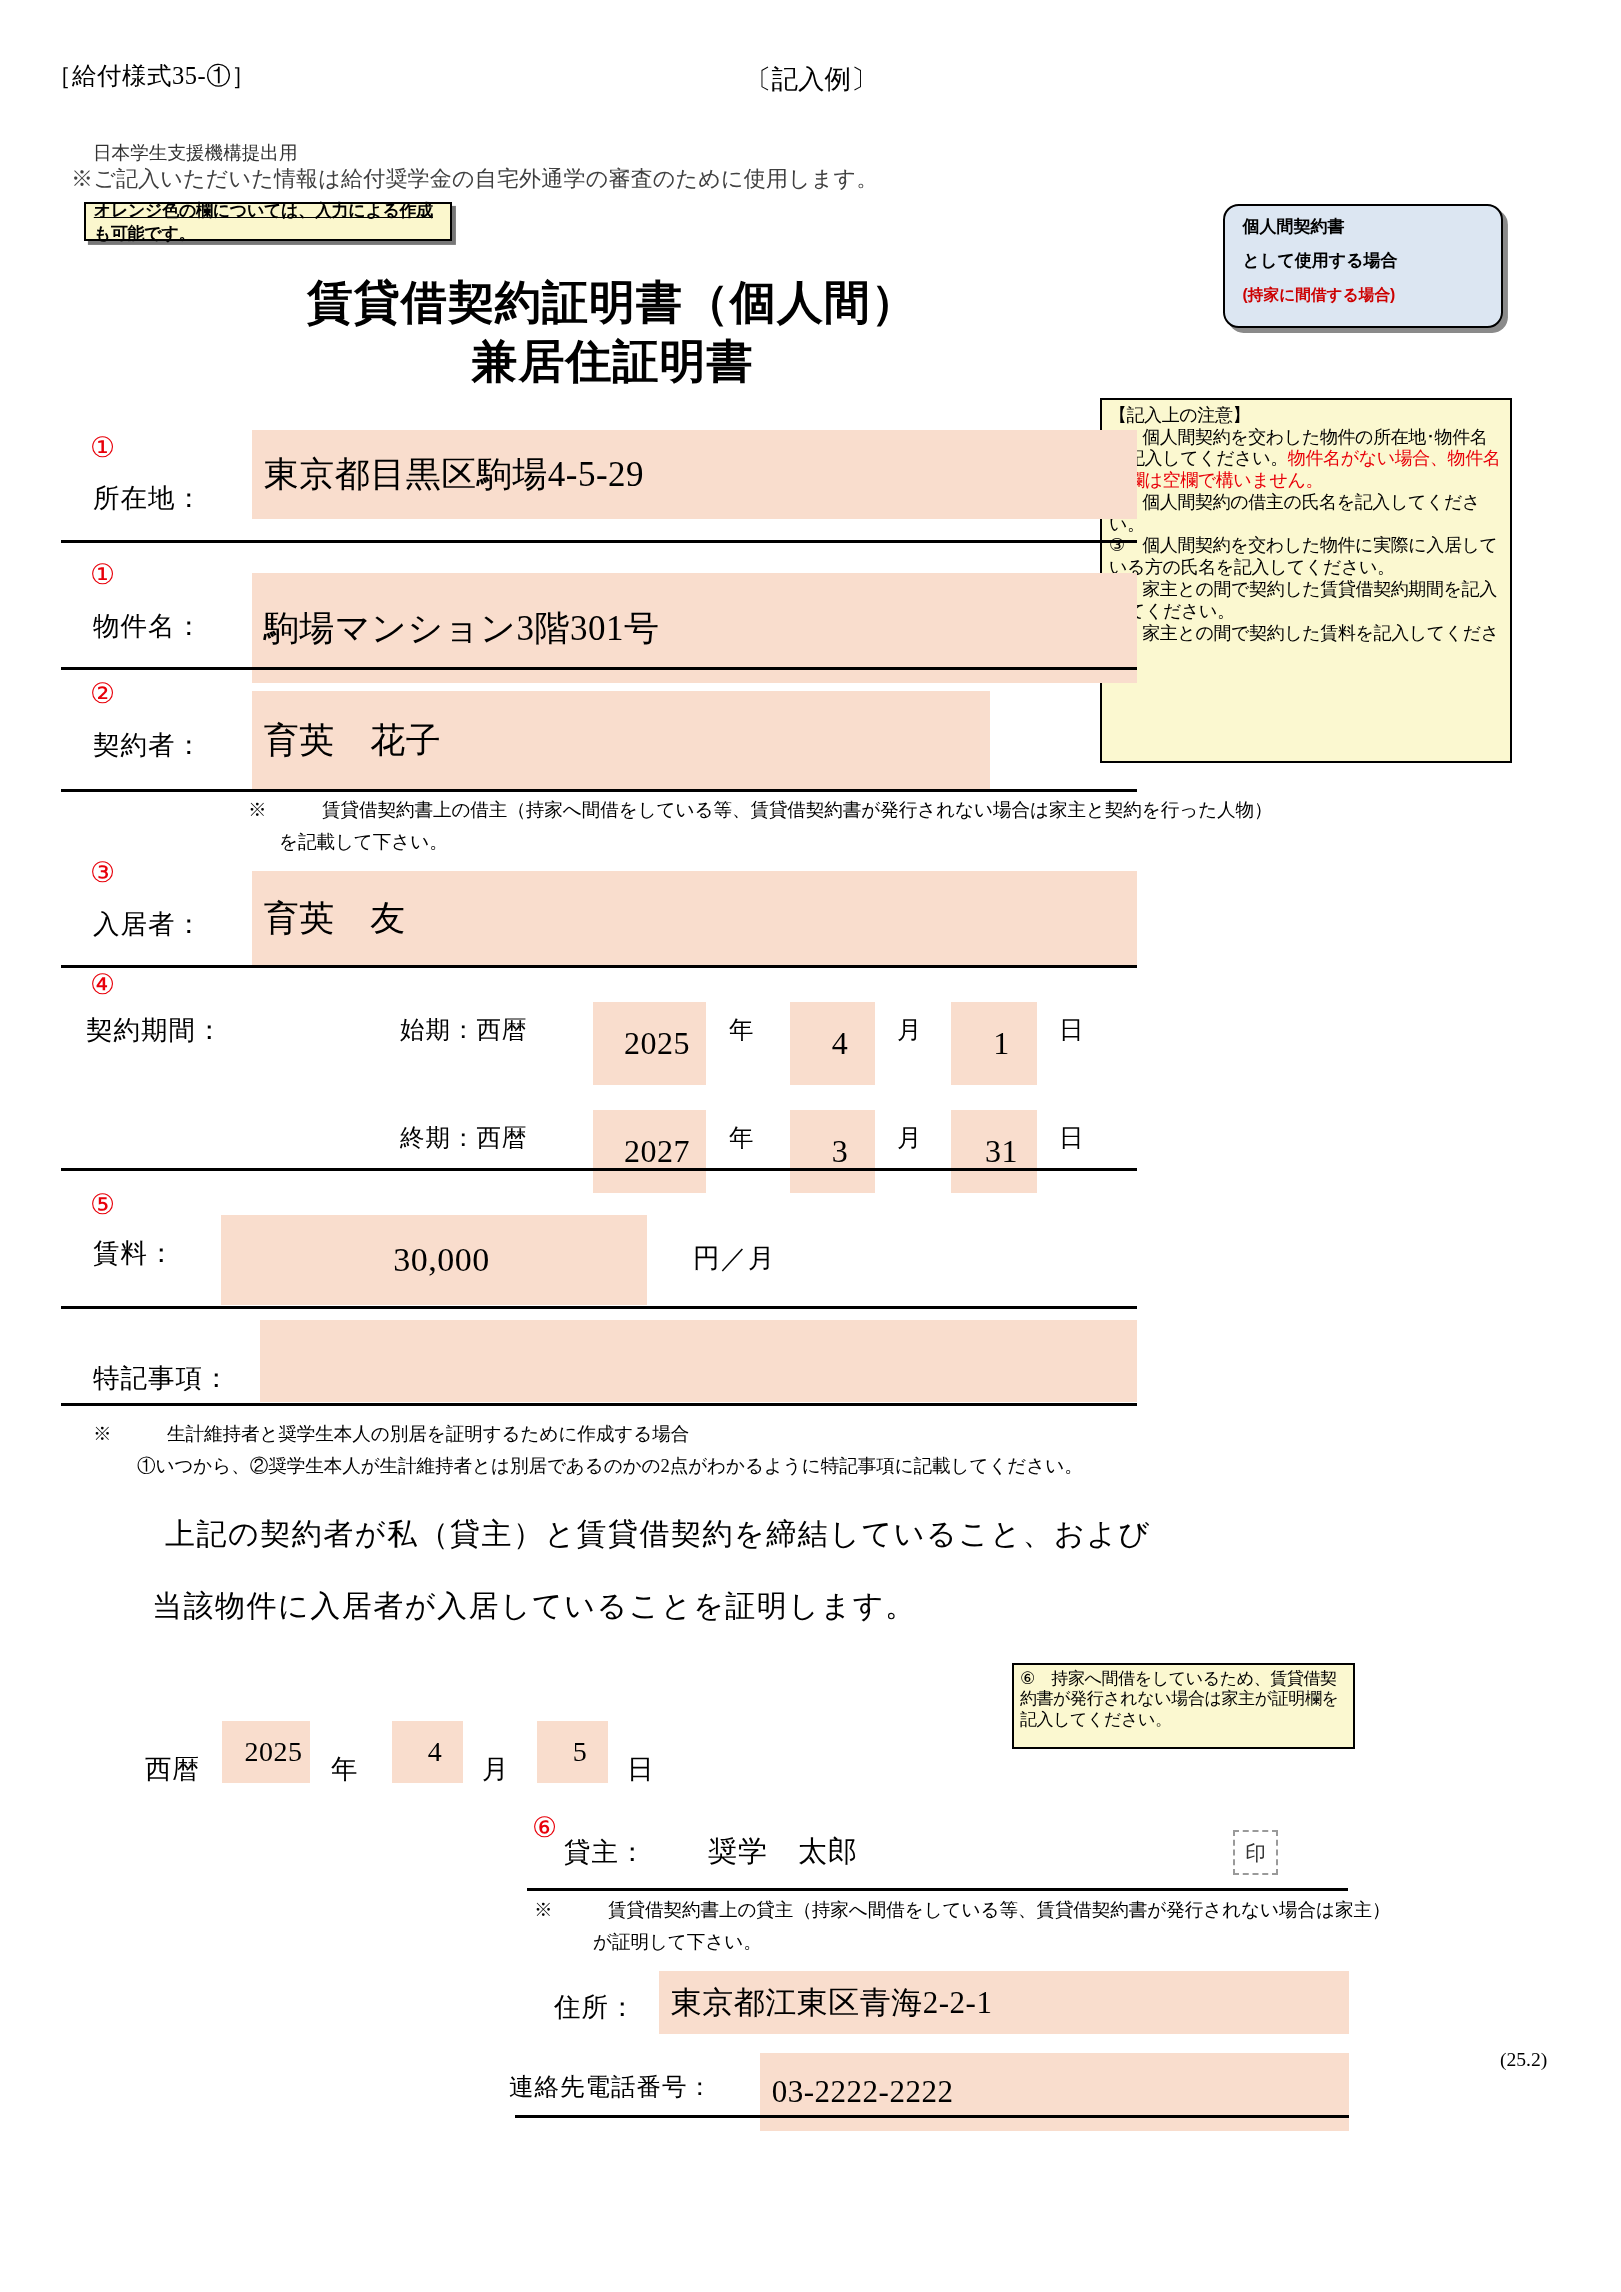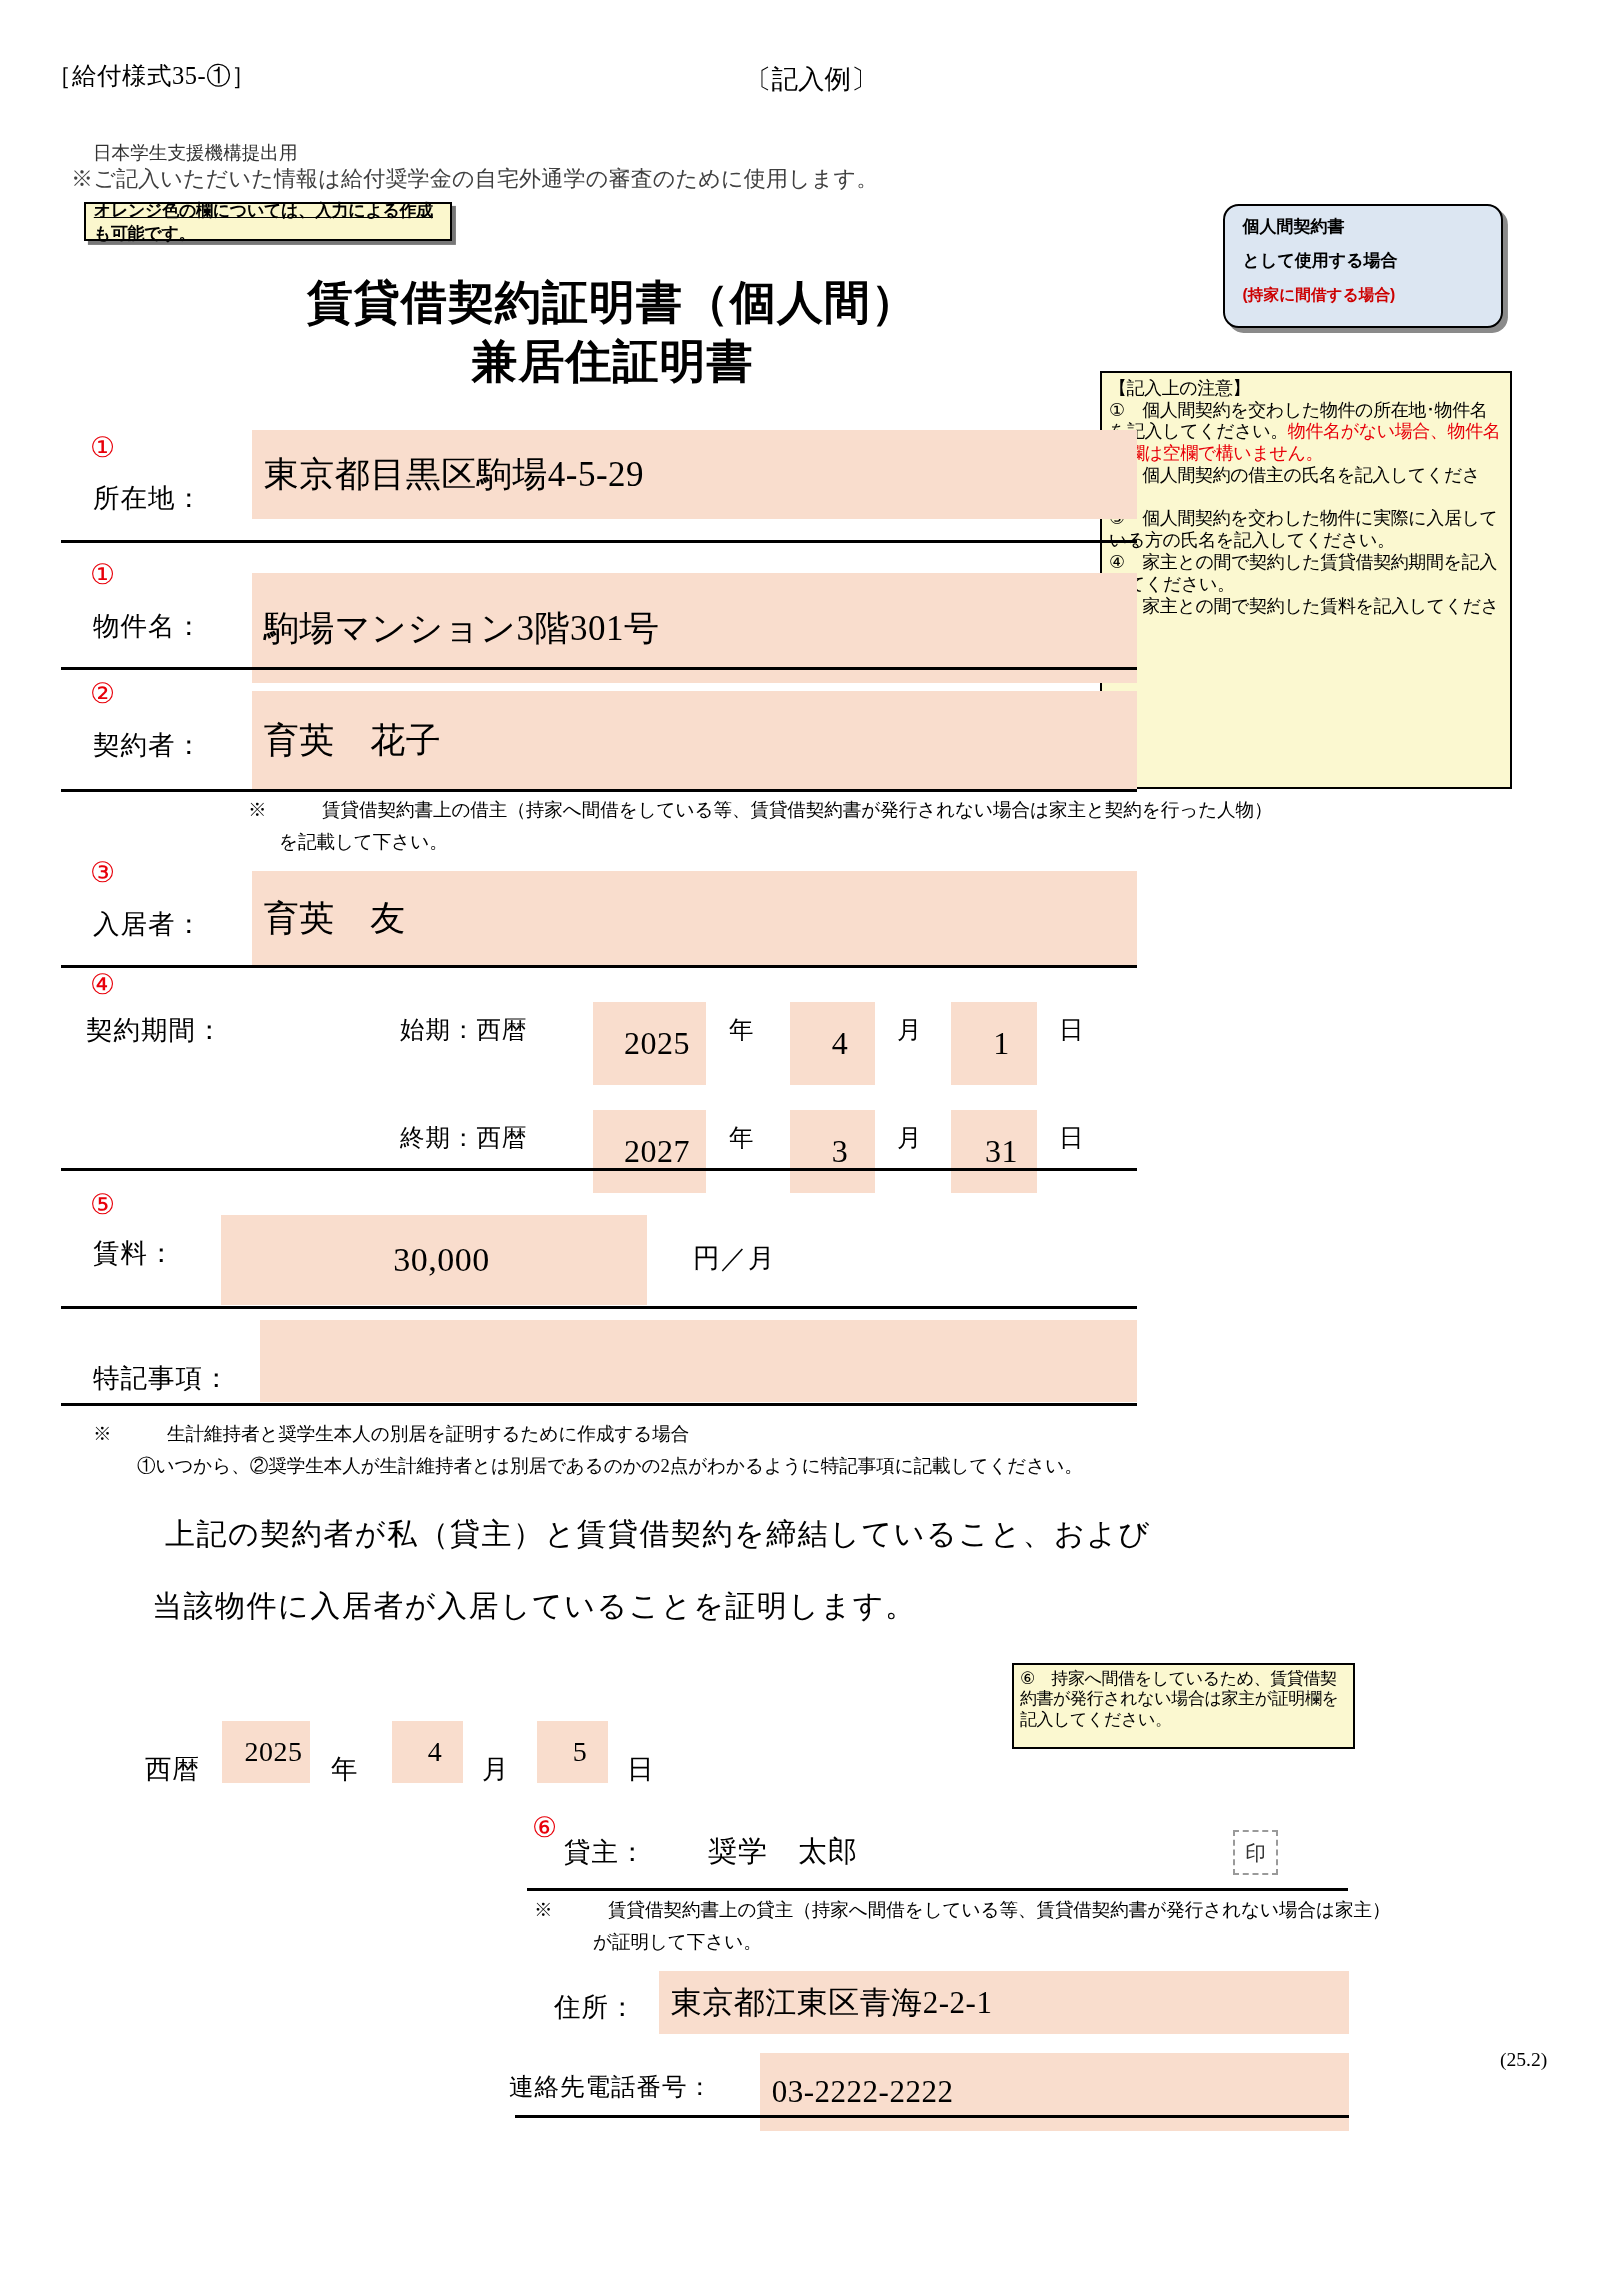--- a/index.html
+++ b/index.html
@@ -58,21 +58,21 @@
 
   
   #doc-title {
     left:0; top:274px; width:1225px; text-align:center;
     font-size:46px; font-weight:bold; line-height:1.28;
     letter-spacing:1px;
   }
 
   
   #notes-box {
-    left:1100px; top:371px; width:412px; height:418px;
+    left:1100px; top:398px; width:412px; height:365px;
     background:#fbf8d0; border:2.9px solid #000;
     padding:4.9px 5.9px 0 6.9px;
     font-family:"Liberation Sans","DejaVu Sans",sans-serif;
     font-size:18px; line-height:1.21; letter-spacing:-0.4px;
   }
   #notes-box .red { color:#e8000a; }
 
   
   #note6-box {
     left:1012px; top:1663px; width:343px; height:86px;
@@ -161,21 +161,21 @@
   <div class="fval orange" style="left:252px; top:430px; width:885px; height:89px;">東京都目黒区駒場4-5-29</div>
   <div class="rule" style="left:61px; top:540px; width:1076px;"></div>
 
   <div class="circnum" style="left:90px; top:561px;">①</div>
   <div class="flabel" style="left:93px; top:608px;">物件名：</div>
   <div class="fval orange" style="left:252px; top:573px; width:885px; height:110px;">駒場マンション3階301号</div>
   <div class="rule" style="left:61px; top:667px; width:1076px;"></div>
 
   <div class="circnum" style="left:90px; top:680px;">②</div>
   <div class="flabel" style="left:93px; top:727px;">契約者：</div>
-  <div class="fval orange" style="left:252px; top:691px; width:885px; height:98px;">育英　花子</div>
+  <div class="fval orange" style="left:252px; top:691px; width:738px; height:98px;">育英　花子</div>
   <div class="rule" style="left:61px; top:789px; width:1076px;"></div>
 
   <div class="subnote" style="left:248px; top:794px; width:1225px;">
     <div>※　　　賃貸借契約書上の借主（持家へ間借をしている等、賃貸借契約書が発行されない場合は家主と契約を行った人物）</div>
     <div style="margin-left:31px;">を記載して下さい。</div>
   </div>
 
   <div class="circnum" style="left:90px; top:859px;">③</div>
   <div class="flabel" style="left:93px; top:906px;">入居者：</div>
   <div class="fval orange" style="left:252px; top:871px; width:885px; height:94px;">育英　友</div>

